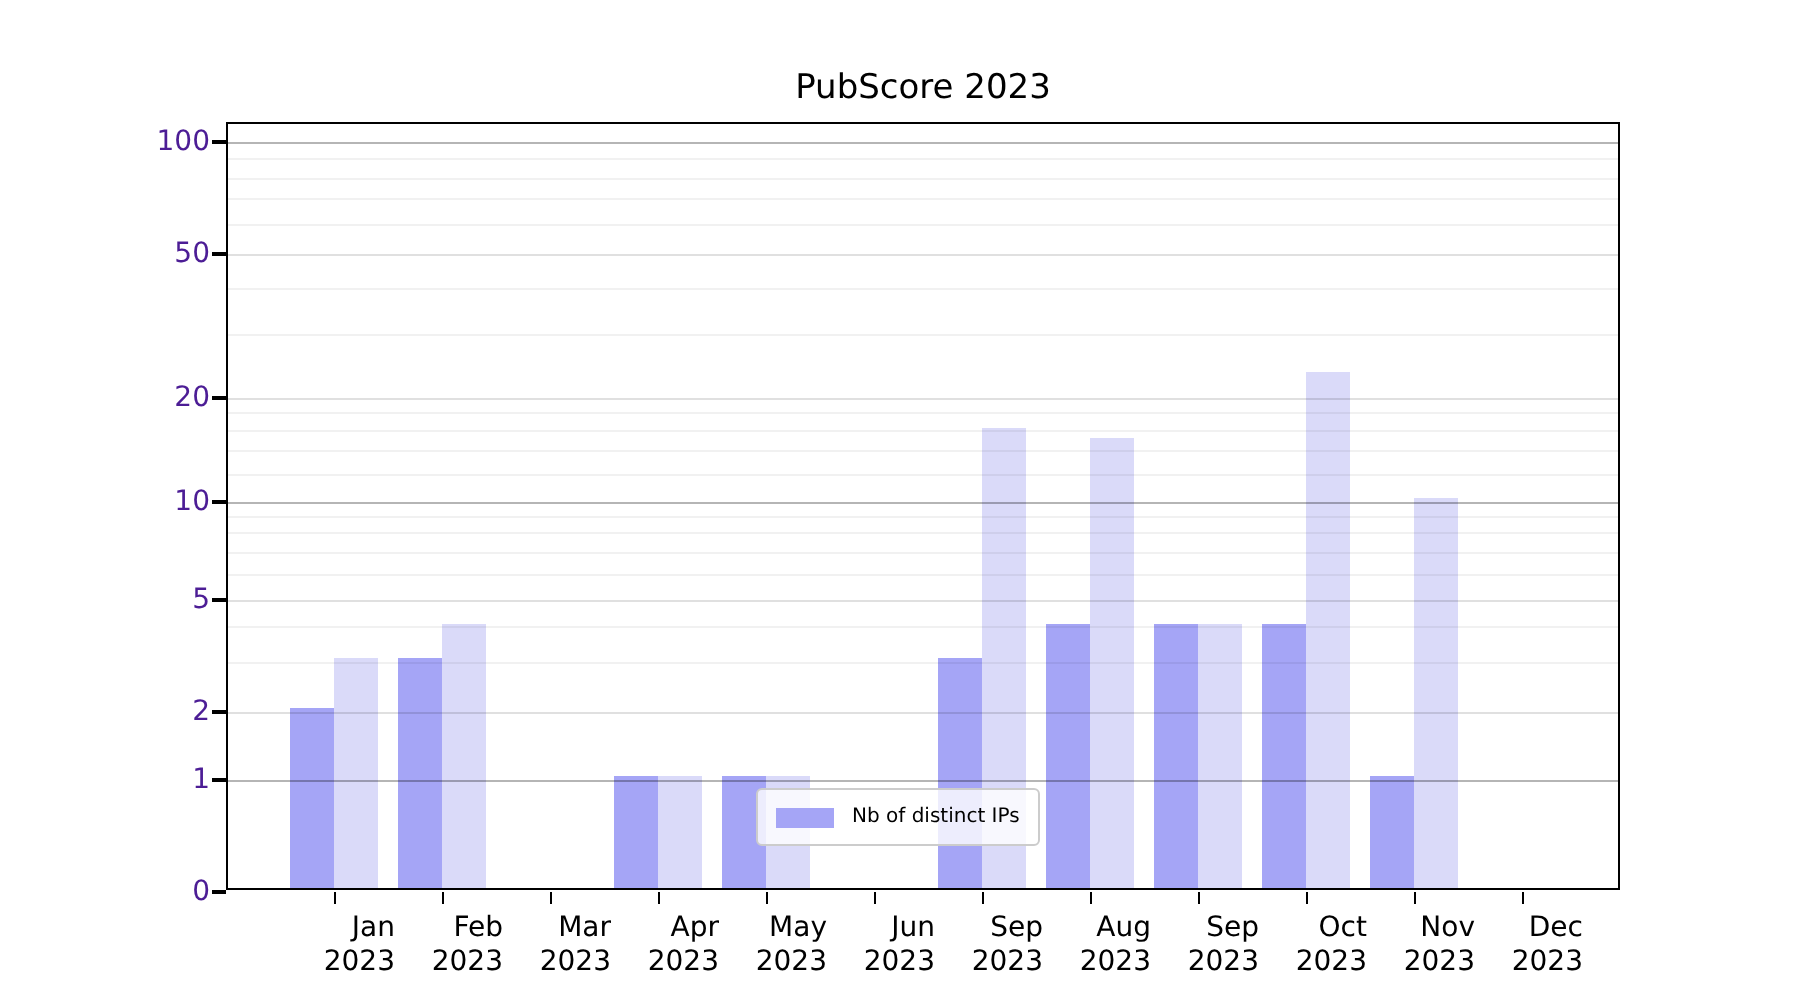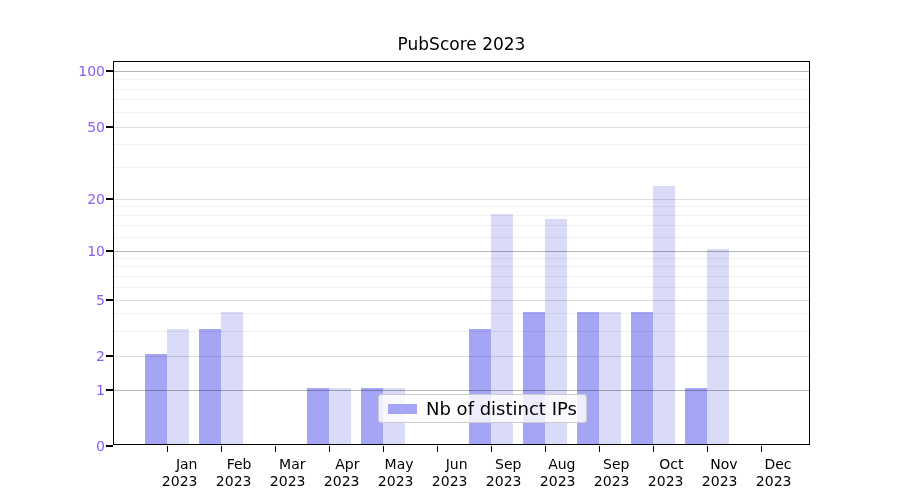--- a/index.html
+++ b/index.html
@@ -53,21 +53,21 @@
     z-index: 2;
   }
 
   .y-tick-label {
     position: absolute;
     left: -55px;
     width: 46px;
     text-align: right;
     font-size: 14px;
     line-height: 14px;
-    color: #8b5cf6;
+    color: #4c1d95;
   }
   .y-tick-mark {
     position: absolute;
     left: -8.5px;
     width: 7px;
     height: 1.2px;
     background: #000;
   }
 
   .x-tick-mark {
@@ -105,21 +105,21 @@
     align-items: center;
     gap: 9px;
     height: 17px;
   }
   .legend-swatch {
     width: 29px;
     height: 10px;
     display: inline-block;
   }
   .legend-label {
-    font-size: 18px;
+    font-size: 10px;
     white-space: nowrap;
     color: #000;
   }
 </style>
 </head>
 <body>
 
 <div class="figure">
 
   <div class="chart-title">PubScore 2023</div>

